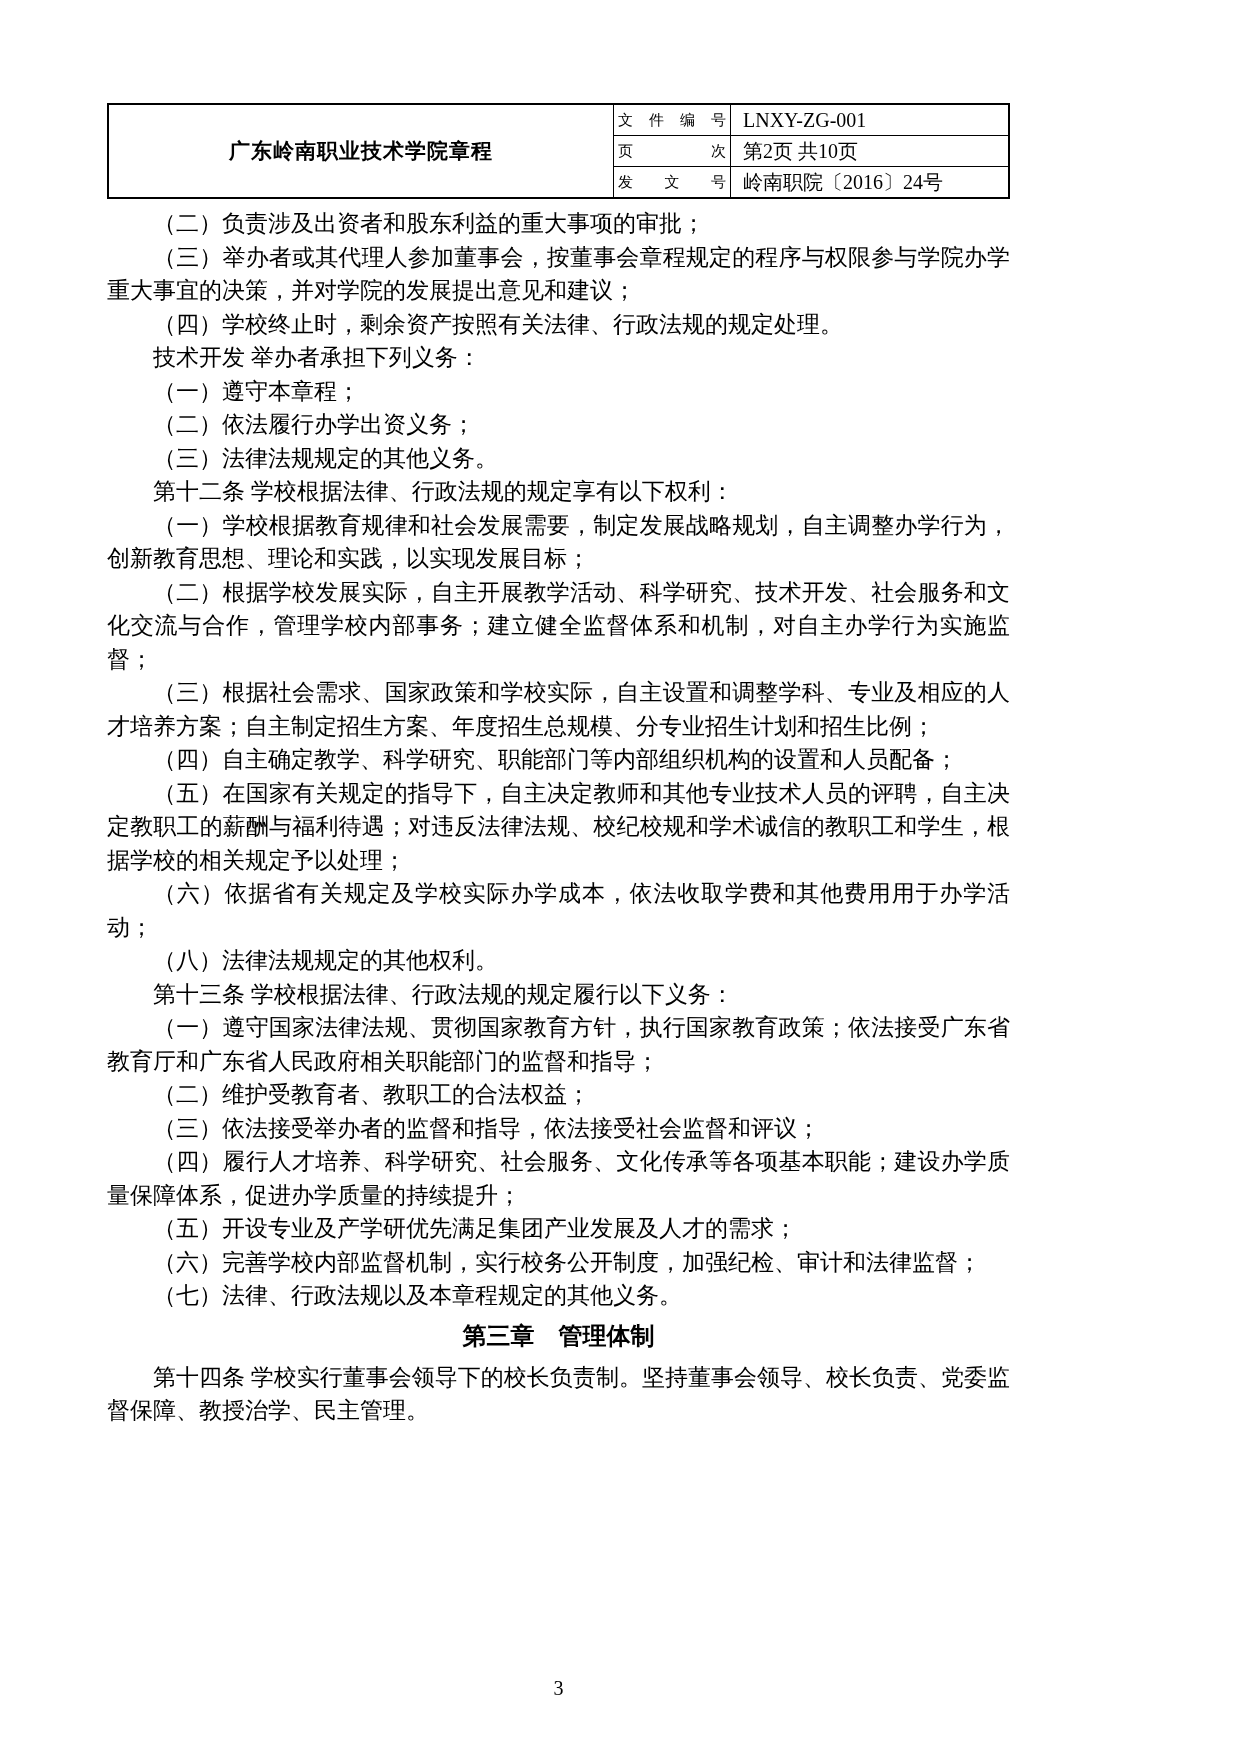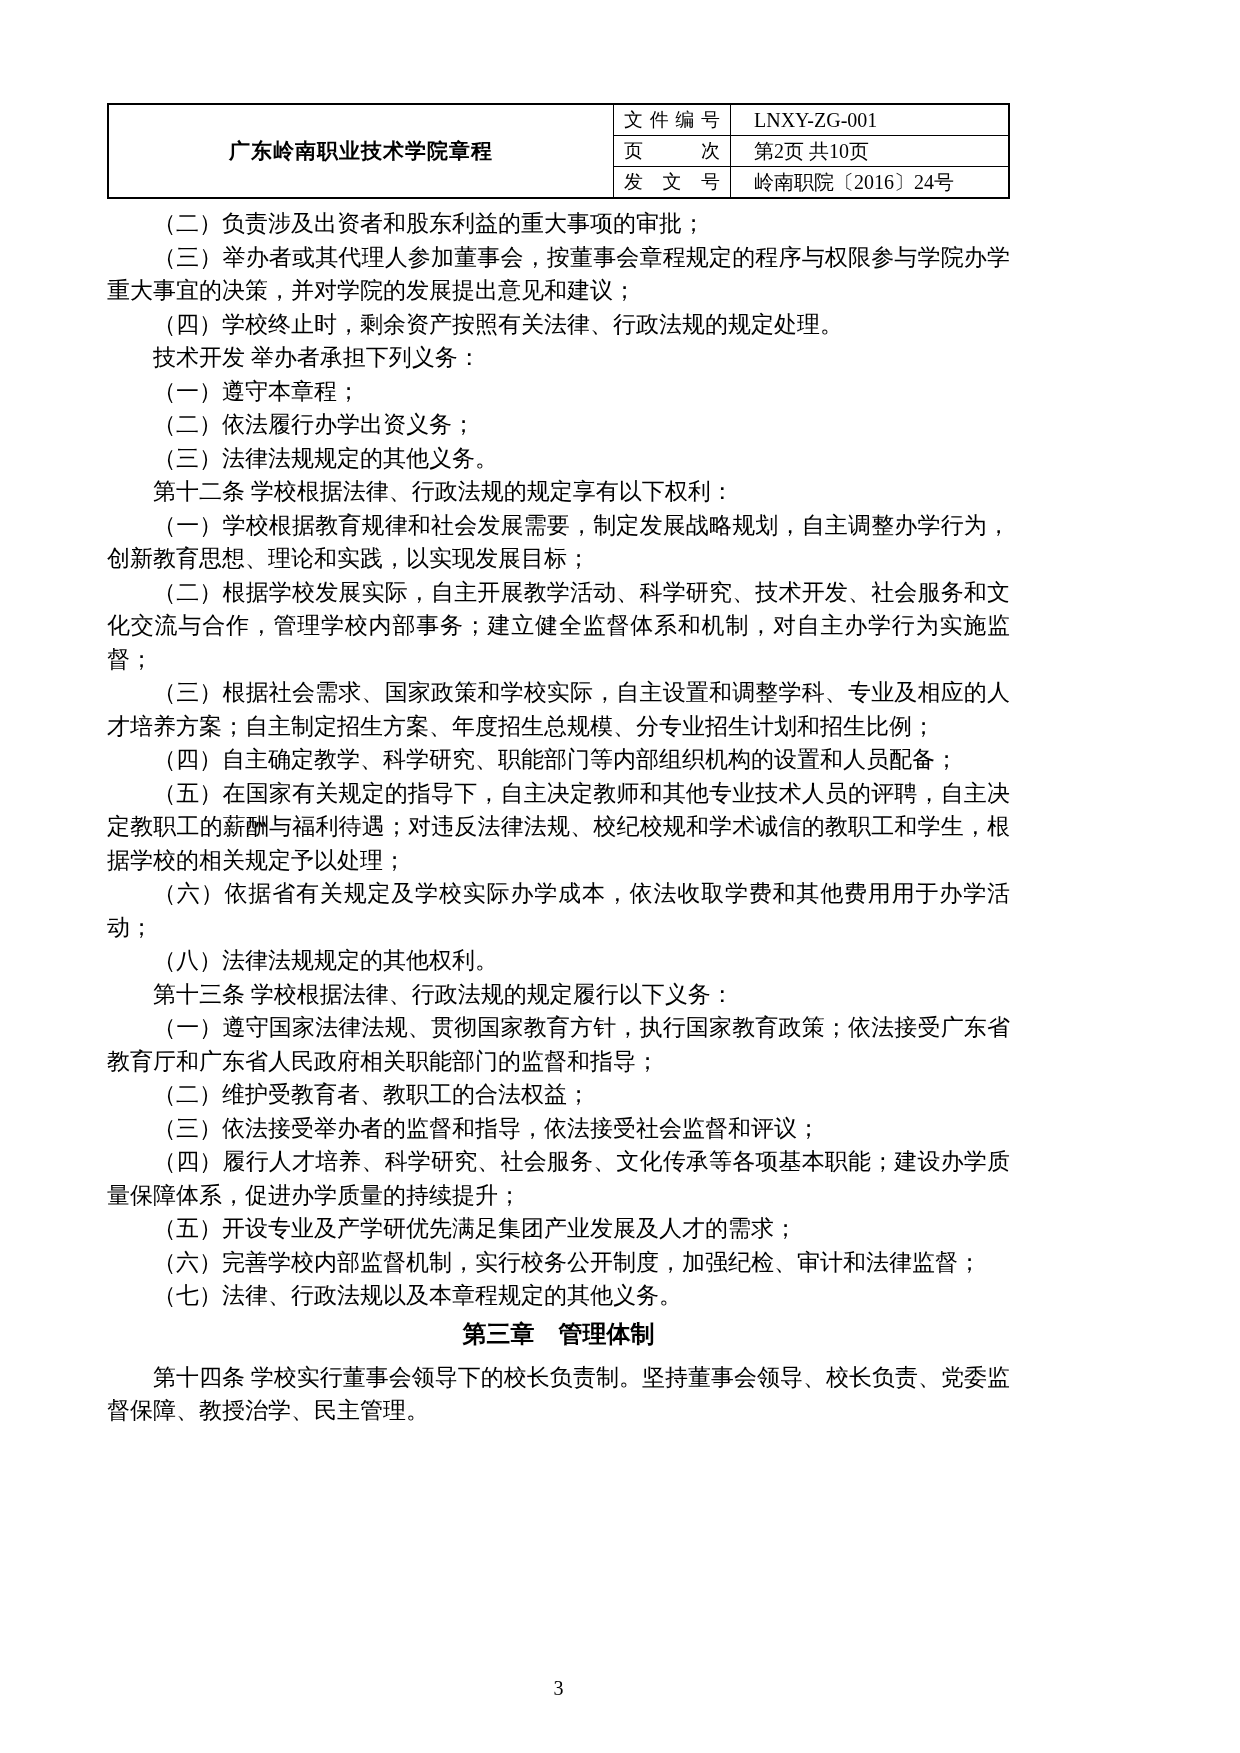--- a/index.html
+++ b/index.html
@@ -32,48 +32,48 @@
     display: flex;
     align-items: center;
     justify-content: center;
     font-family: "Liberation Sans", "DejaVu Sans", sans-serif;
     font-weight: 700;
     font-size: 21px;
     letter-spacing: 1px;
   }
   .hl {
     border-left: 1px solid #000;
-    font-size: 19px;
+    font-size: 15px;
     line-height: 30px;
-    padding: 0 10px;
+    padding: 0 4px;
     text-align: justify;
     text-align-last: justify;
     white-space: nowrap;
   }
   .hv {
     border-left: 1px solid #000;
     font-size: 20px;
     line-height: 30px;
-    padding: 0 23px;
+    padding: 0 12px;
     white-space: nowrap;
     overflow: hidden;
   }
   .rt { border-top: 1px solid #000; }
 
   
   .body-text { margin-top: 8px; }
   .para {
     font-size: 23px;
     line-height: 33.5px;
     text-align: justify;
     text-indent: 2em;
     word-break: break-all;
   }
   .chapter-heading {
-    font-family: Liberation Mono, monospace;
+    font-family: Liberation Serif, serif;
     font-weight: 700;
     font-size: 24px;
     line-height: 34px;
     text-align: center;
     margin: 6px 0 8px 0;
   }
 
   
   .page-footer {
     position: absolute;

